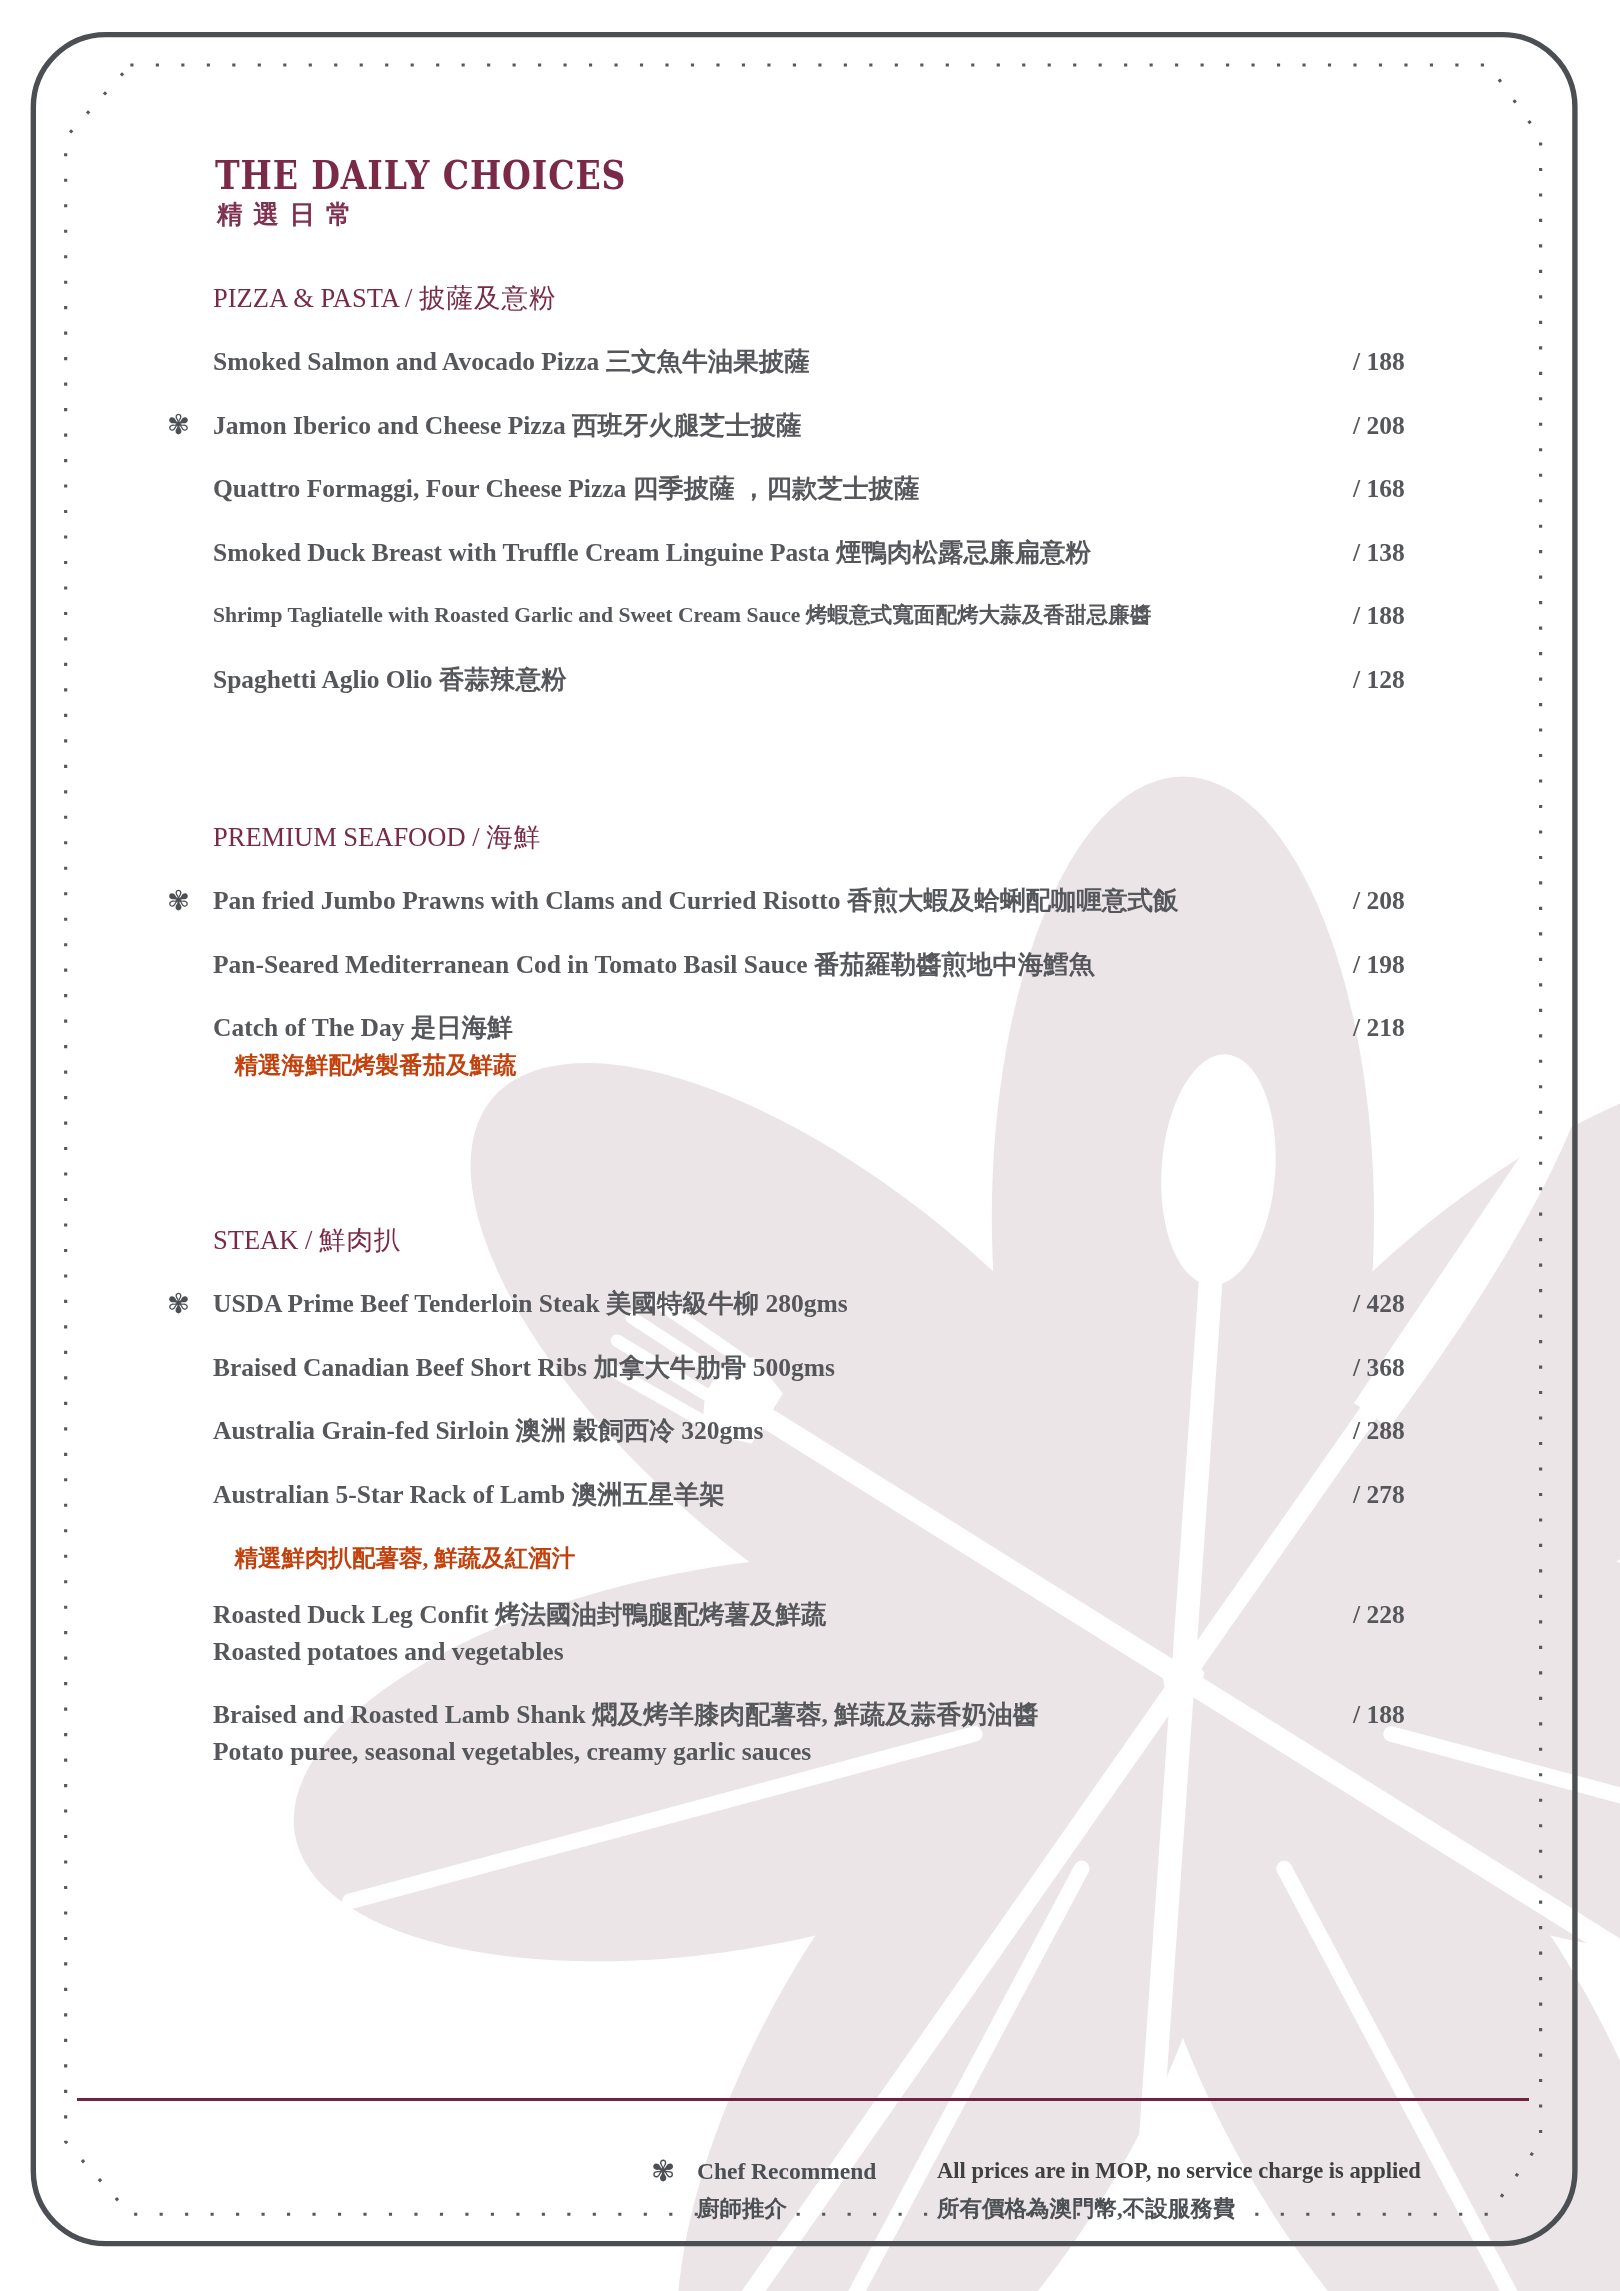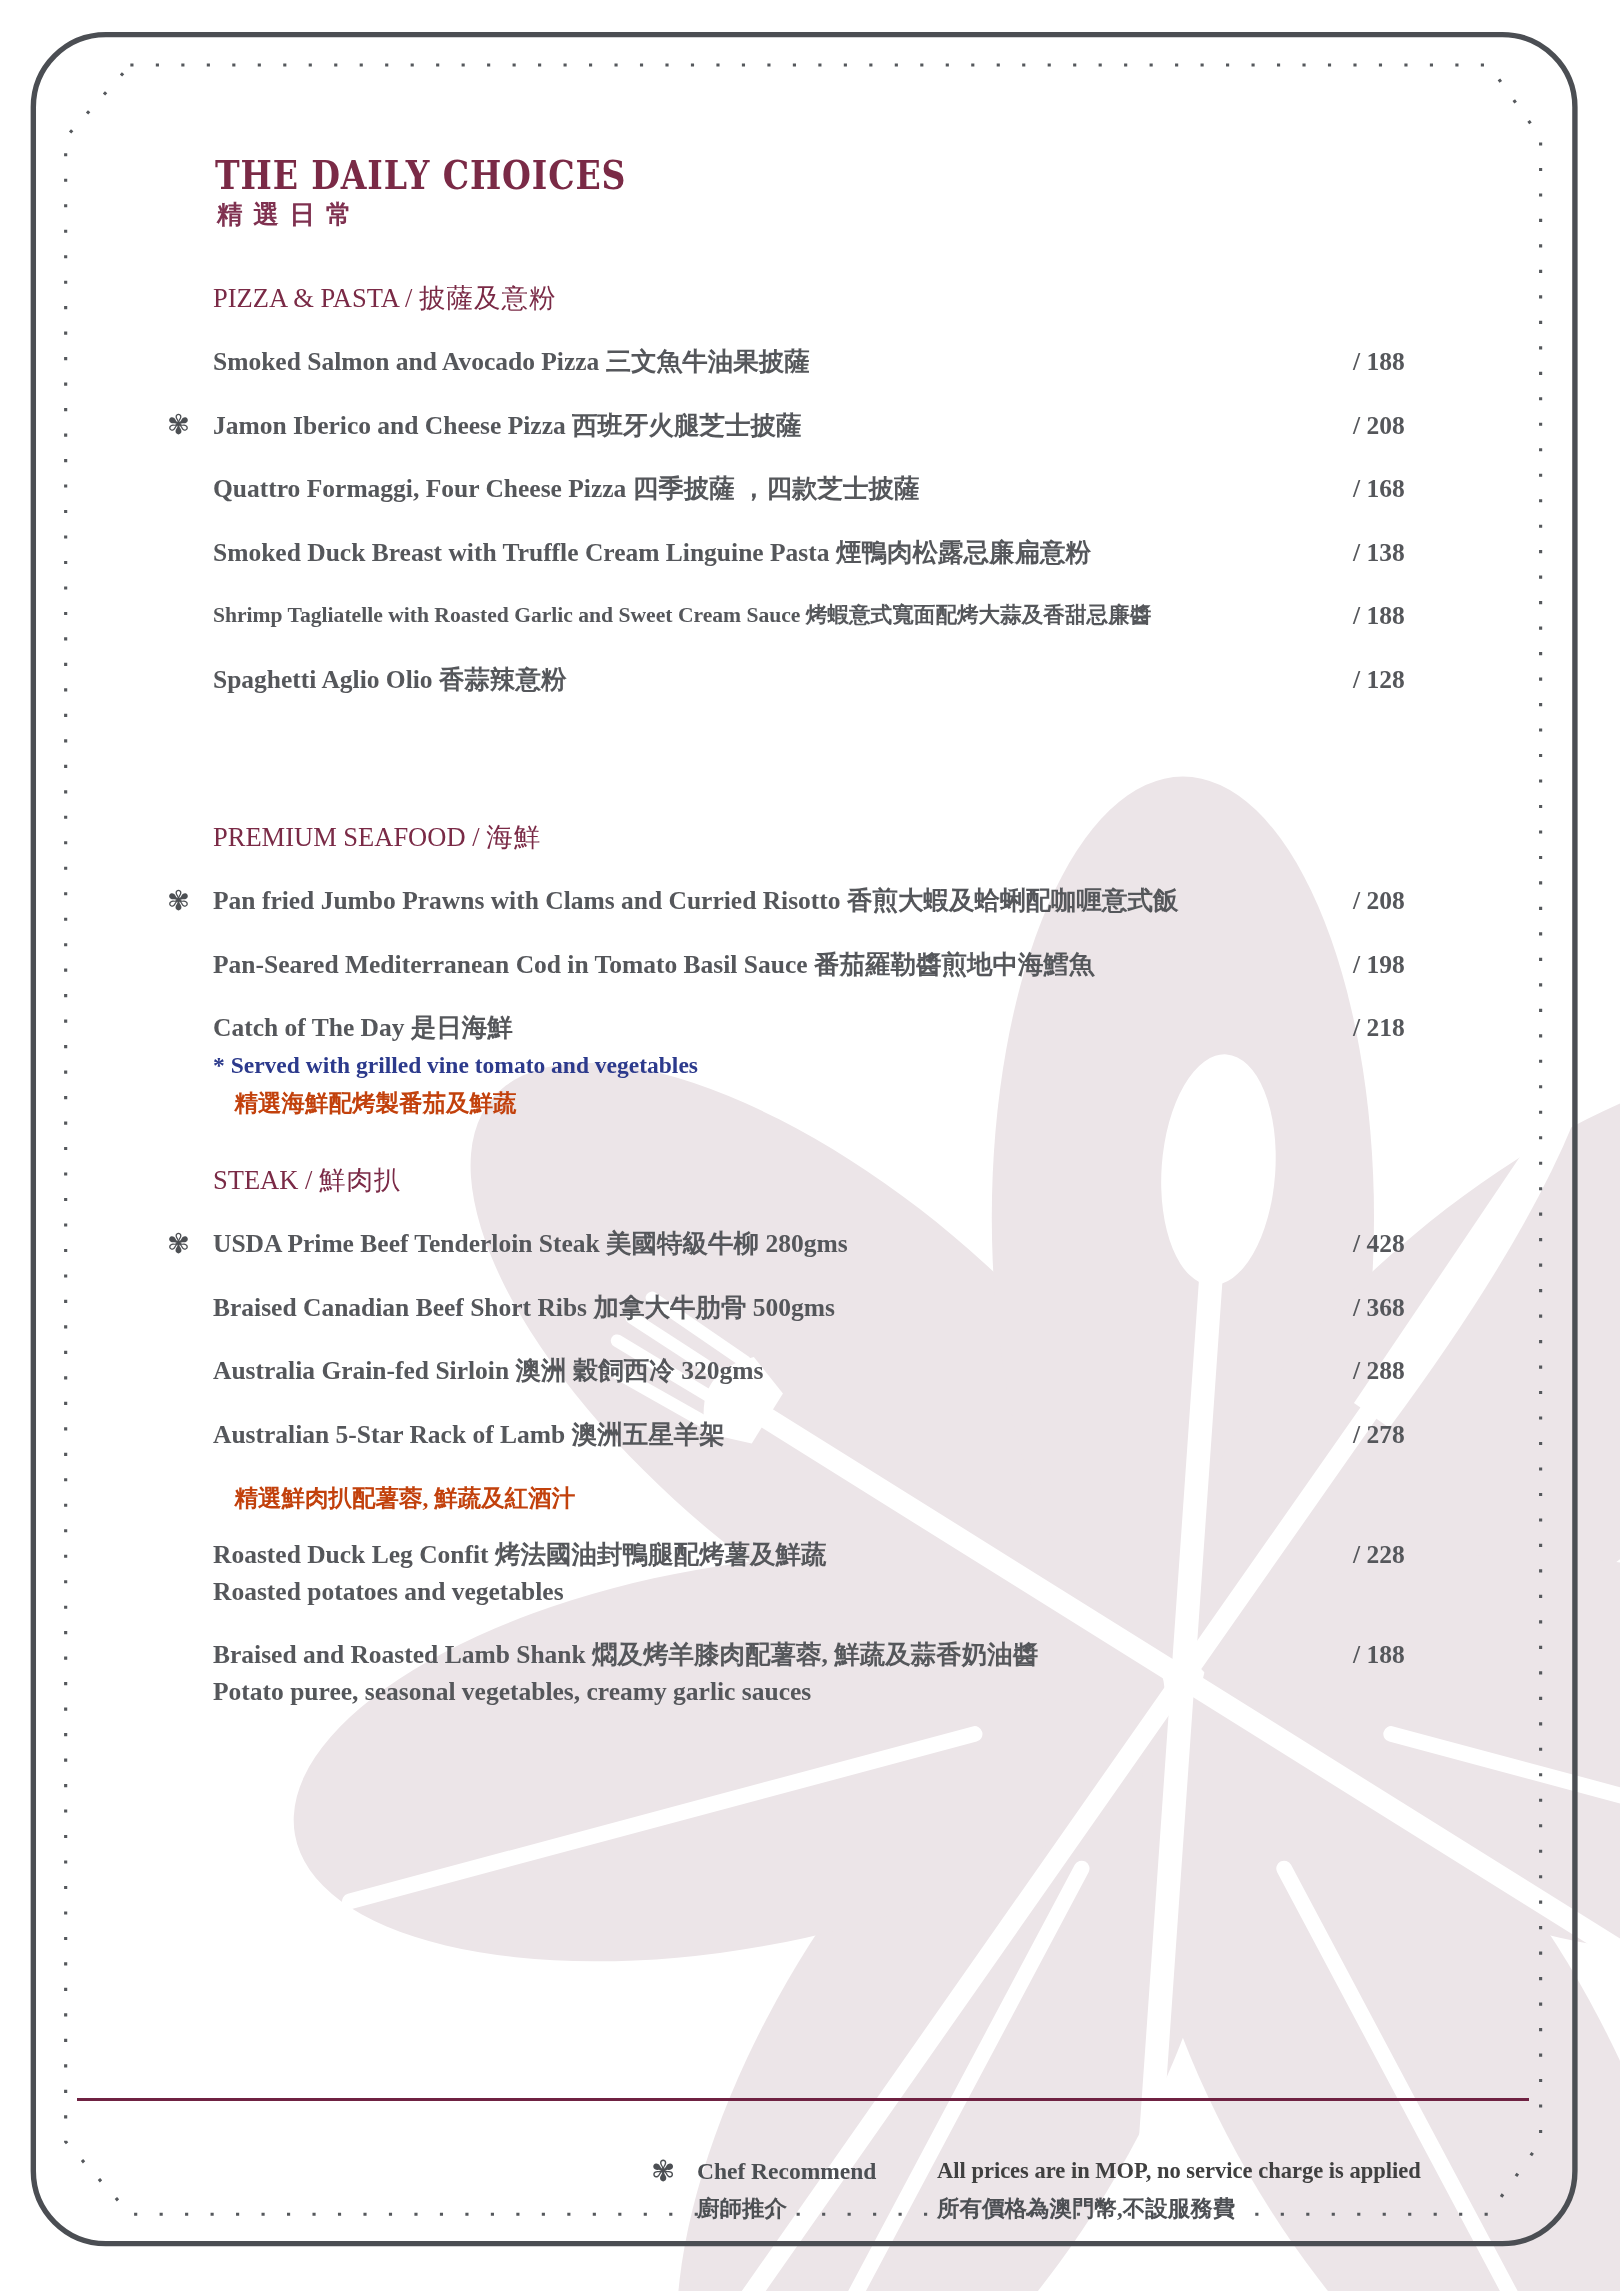--- a/index.html
+++ b/index.html
@@ -16,21 +16,21 @@
     color:#7a2a46;letter-spacing:1px;transform:scaleX(.85);transform-origin:left center;white-space:nowrap;
   }
   .page-subtitle{
     position:absolute;left:217px;top:199px;
     font-size:25.5px;line-height:31px;font-weight:600;color:#7f3150;letter-spacing:10.8px;white-space:nowrap;
   }
 
   .section{position:absolute;left:213px;width:1209px;}
   .sec-0{top:282px;}
   .sec-1{top:821px;}
-  .sec-2{top:1164px;}
+  .sec-2{top:1224px;}
 
   .sec-h{font-size:26.5px;line-height:33px;font-weight:normal;color:#7a2a46;margin-bottom:28px;white-space:nowrap;}
   .sec-h .sh-zh{letter-spacing:1px;}
 
   .row{display:flex;align-items:flex-start;margin-bottom:26.5px;position:relative;color:#55575b;}
   .name-wrap{flex:1 1 auto;min-width:0;}
   .item-name{font-size:25.5px;line-height:37px;font-weight:bold;white-space:nowrap;}
   .row.compact .item-name{font-size:21.6px;}
   .item-sub{font-size:25.5px;line-height:37px;font-weight:bold;color:#55575b;}
   .price{flex:none;width:69px;text-align:left;font-size:25.5px;line-height:37px;font-weight:bold;white-space:nowrap;}
@@ -156,21 +156,20 @@
         </div>
         <div class="row">
           <div class="name-wrap">
             <div class="item-name">Pan-Seared Mediterranean Cod in Tomato Basil Sauce 番茄羅勒醬煎地中海鱈魚</div>
           </div>
           <div class="price">/ 198</div>
         </div>
         <div class="row">
           <div class="name-wrap">
             <div class="item-name">Catch of The Day 是日海鮮</div>
-            <div class="note-en">* Served with grilled vine tomato and vegetables</div>
             <div class="note-zh">精選海鮮配烤製番茄及鮮蔬</div>
           </div>
           <div class="price">/ 218</div>
         </div>
       </div>
       <div class="section sec-2">
         <div class="sec-h"><span class="sh-en">STEAK</span><span class="sh-sep"> / </span><span class="sh-zh">鮮肉扒</span></div>
         <div class="row">
           <span class="chef-mark">✾</span>
           <div class="name-wrap">

